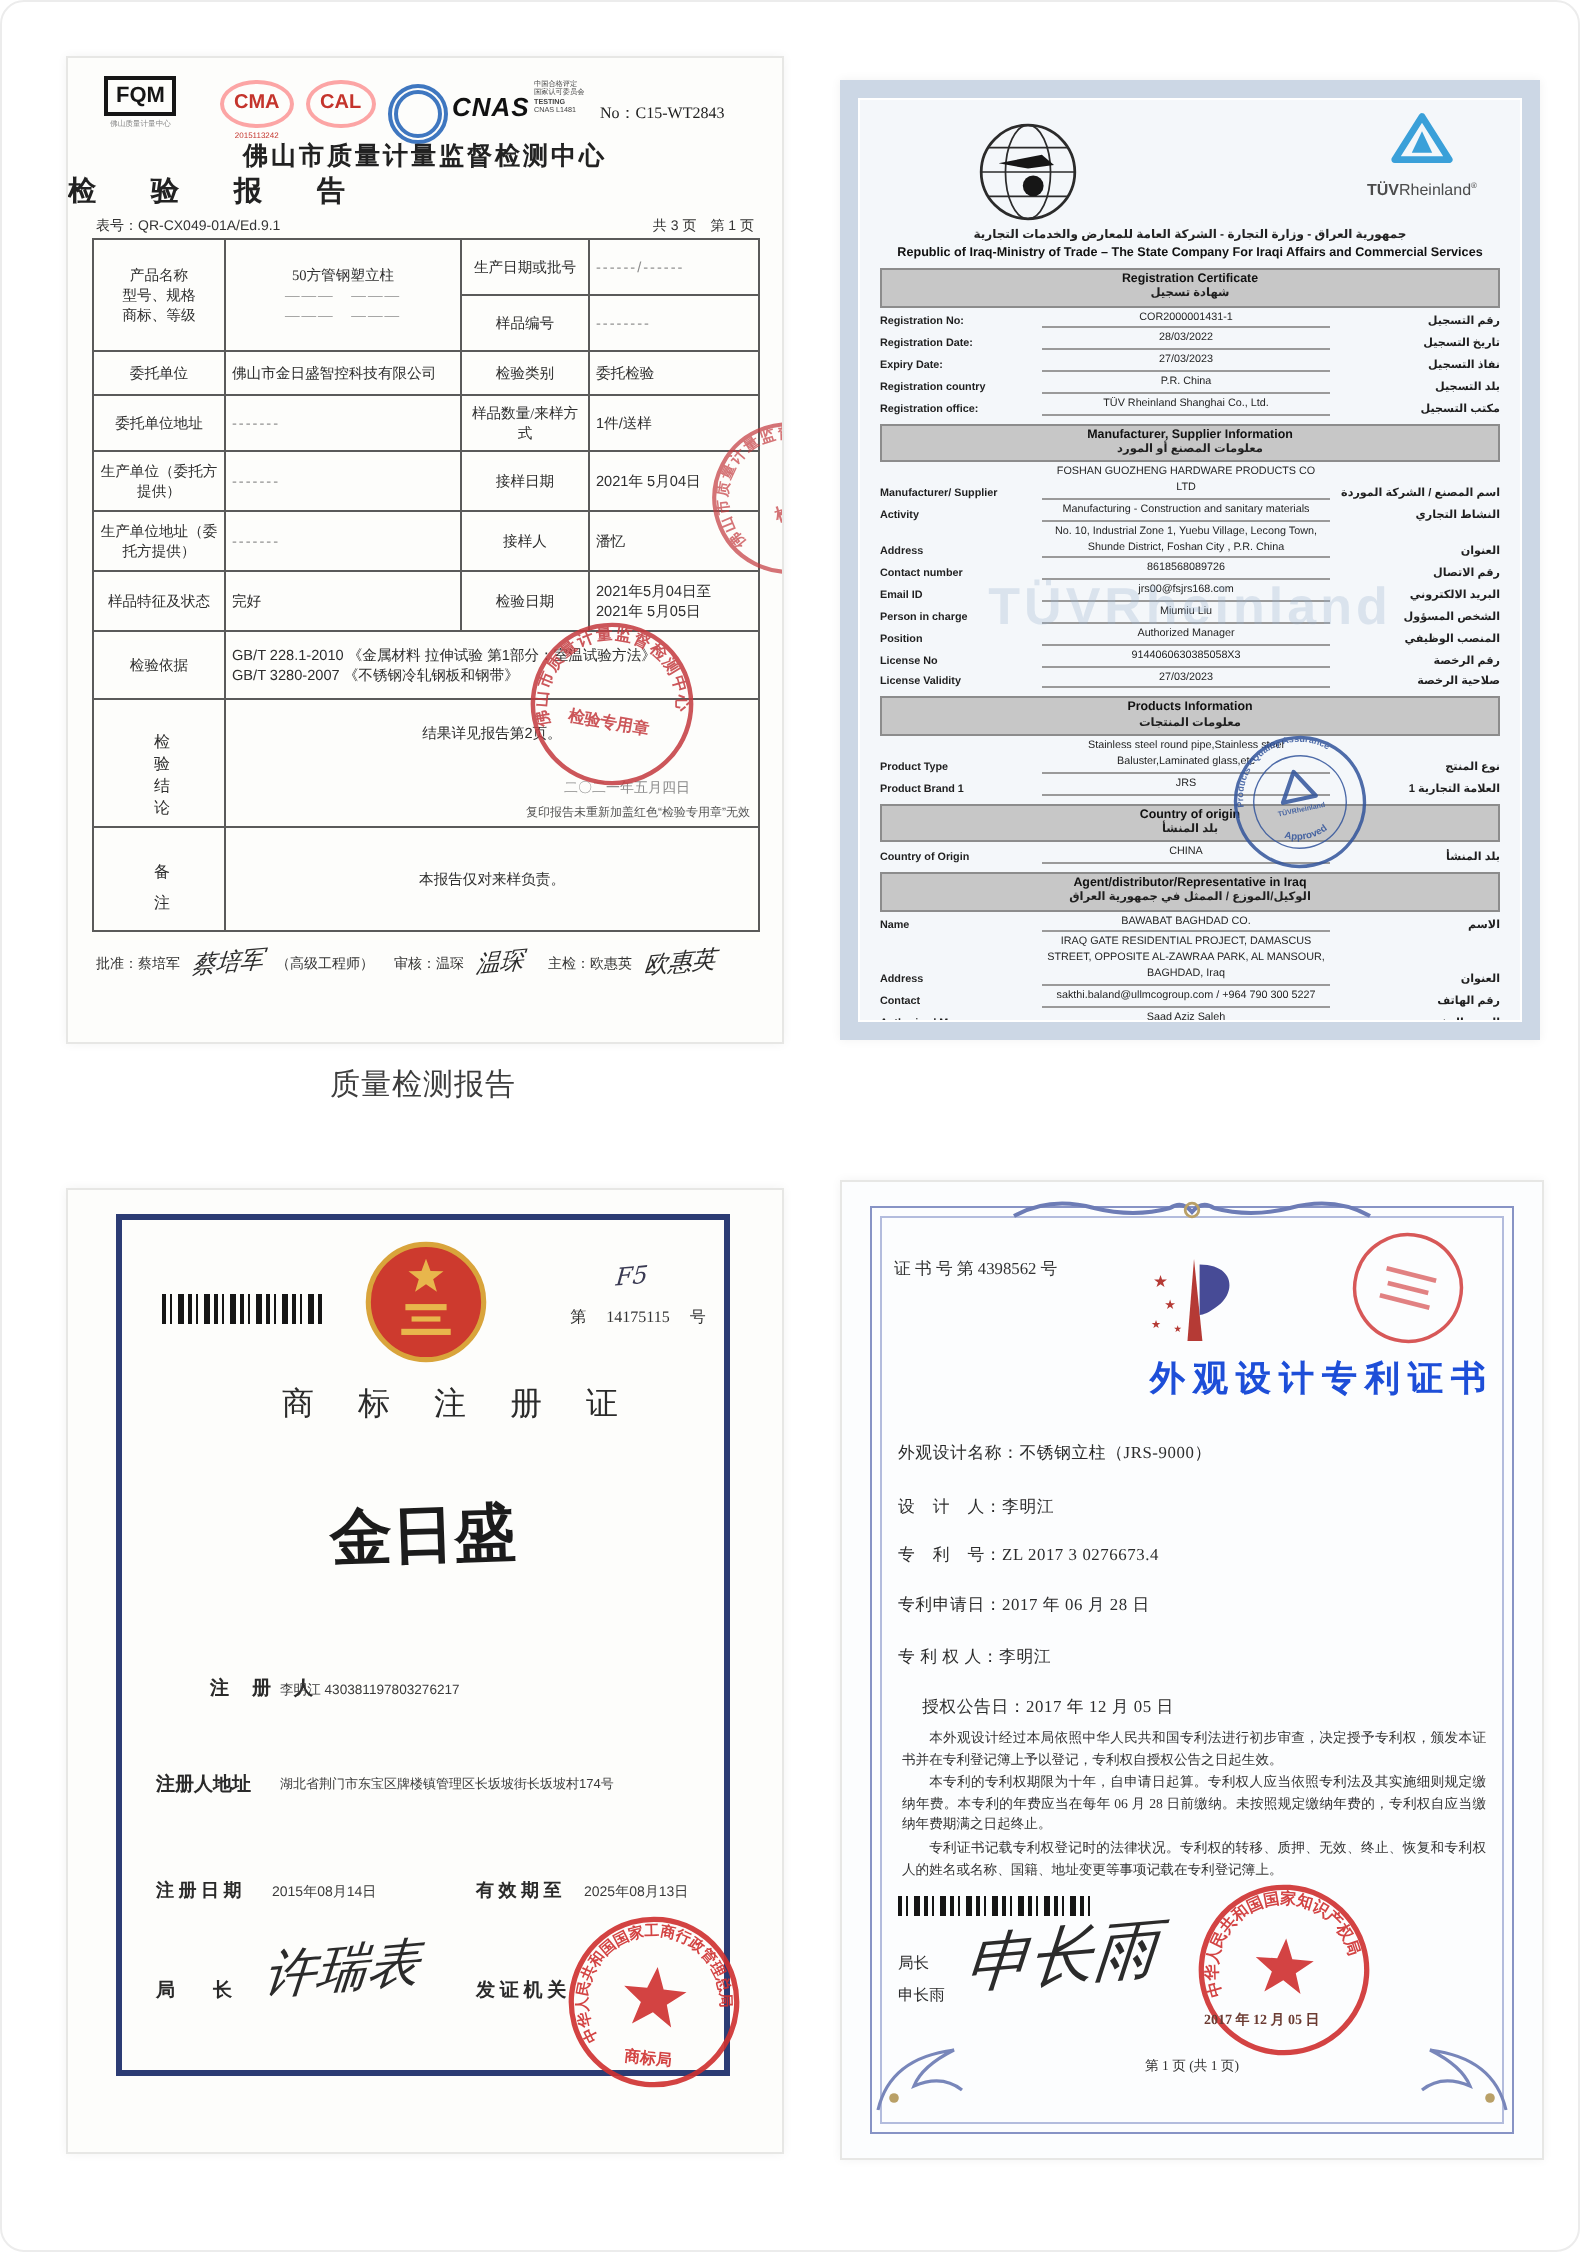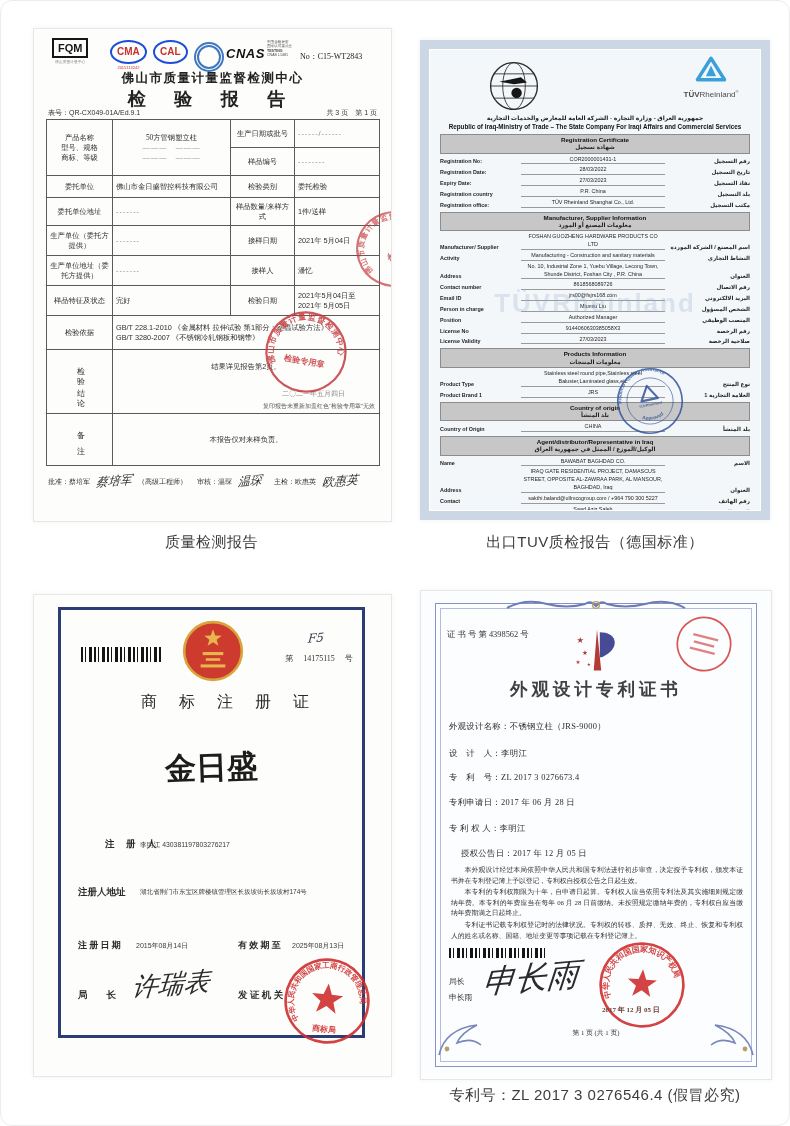--- a/index.html
+++ b/index.html
@@ -7,21 +7,21 @@
           font-family:"Liberation Sans","DejaVu Sans",sans-serif;color:#333;}
   .page-frame{position:absolute;inset:0;border:1px solid #ececec;border-radius:12px;pointer-events:none;}
   .card{position:absolute;background:#fdfdfb;border:1px solid #e7e7e5;box-shadow:0 0 5px rgba(0,0,0,.05);overflow:hidden;}
   .caption{position:absolute;font-size:15px;color:#3d3d3d;text-align:center;letter-spacing:.5px;}
   .serif{font-family:"Liberation Serif","DejaVu Serif",serif;}
   .abs{position:absolute;}
   .scriptsig{display:inline-block;font-family:"DejaVu Serif",serif;font-style:italic;
              transform:rotate(-5deg) skewX(-10deg);color:#2b2b2b;}
 
   
-  .q-logo-oval{display:inline-block;border:2px solid #1d4ed8;border-radius:50%;color:#c4342c;
+  .q-logo-oval{display:inline-block;border:2px solid #fca5a5;border-radius:50%;color:#c4342c;
                font-weight:900;font-size:10px;padding:5px 5px;line-height:1;}
   .q-logo-sub{font-size:4px;color:#c4342c;text-align:center;margin-top:1px;}
   .q-fqm-box{border:2px solid #161616;color:#161616;font-weight:900;font-size:11px;padding:2px 4px;display:inline-block;}
   .q-fqm-sub{font-size:3.8px;color:#888;margin-top:1px;}
   .q-bluecircle{width:20px;height:20px;border:5px double #3f77c0;border-radius:50%;}
   .q-cnas{font-weight:900;font-style:italic;font-size:13px;color:#111;letter-spacing:.5px;}
   .q-cnas-side{font-size:3.6px;color:#444;line-height:1.25;}
   .q-table{border-collapse:collapse;table-layout:fixed;width:333px;font-size:7.3px;color:#2e2e2e;}
   .q-table td{border:1px solid #5a5a5a;padding:1px 3px;vertical-align:middle;}
   .q-lab{text-align:center;font-family:"Liberation Serif","DejaVu Serif",serif;}
@@ -88,21 +88,21 @@
     <div class="abs q-cnas" style="left:192px;top:17px;">CNAS</div>
     <div class="abs q-cnas-side" style="left:233px;top:11px;">
       <div>中国合格评定</div>
       <div>国家认可委员会</div>
       <div style="font-weight:bold;">TESTING</div>
       <div>CNAS L1481</div>
     </div>
     <div class="abs serif" style="left:266px;top:22px;font-size:8px;color:#222;">No：C15-WT2843</div>
 
     <div class="abs serif" style="left:0;top:41px;width:100%;text-align:center;font-size:12.5px;font-weight:bold;letter-spacing:1.5px;color:#222;">佛山市质量计量监督检测中心</div>
-    <div class="abs serif" style="left:0;top:58px;width:100%;text-align:center;font-size:18px;font-weight:bold;letter-spacing:12px;color:#222;">检 验 报 告</div>
+    <div class="abs serif" style="left:0;top:58px;width:100%;text-align:left;font-size:14px;font-weight:bold;letter-spacing:12px;color:#222;">检 验 报 告</div>
     <div class="abs" style="left:14px;top:79px;right:14px;display:flex;justify-content:space-between;font-size:7px;color:#333;">
       <span>表号：QR-CX049-01A/Ed.9.1</span>
       <span>共 3 页　第 1 页</span>
     </div>
 
     <table class="q-table abs" style="left:12px;top:90px;">
       <colgroup>
           <col style="width:66px;">
           <col style="width:118px;">
           <col style="width:64px;">
@@ -418,21 +418,20 @@
         <path d="M50 28 L62 48 L38 48 Z" fill="none" stroke="#32549b" stroke-width="3" stroke-linejoin="round"></path>
         <text x="50" y="57" text-anchor="middle" font-size="5" fill="#32549b" font-weight="bold">TÜVRheinland</text>
         <text font-size="7" fill="#32549b" font-weight="bold">
           <textPath href="#arcT2" startOffset="24%">Approved</textPath>
         </text>
       </svg>
     </div>
   </div>
 
   <div class="caption" style="left:33px;top:533px;width:357px;">质量检测报告</div>
-  <div class="caption" style="left:420px;top:533px;width:350px;">出口TUV质检报告（德国标准）</div>
 
   <div class="card" style="left:33px;top:594px;width:357px;height:481px;">
     <div class="m-frame"></div>
     <div class="abs barcode" style="left:47px;top:52px;width:80px;height:15px;"></div>
 
     <svg class="abs" style="left:148px;top:22px;width:62px;height:68px;" viewBox="0 0 60 66">
       <circle cx="30" cy="33" r="28" fill="#cd3a2e" stroke="#d9a43b" stroke-width="2.5"></circle>
       <path d="M30 12 L32.2 18 L38.5 18.1 L33.5 22 L35.3 28 L30 24.4 L24.7 28 L26.5 22 L21.5 18.1 L27.8 18 Z" fill="#e8b64c"></path>
       <rect x="20" y="34" width="20" height="3" fill="#e8b64c"></rect>
       <rect x="23" y="40" width="14" height="2.5" fill="#e8b64c"></rect>
@@ -498,21 +497,21 @@
       <text x="19" y="41" font-size="5" fill="#b53a35">★</text>
     </svg>
 
     <svg class="stamp" style="left:254px;top:24px;width:58px;height:58px;transform:rotate(14deg);opacity:.8;" viewBox="0 0 100 100">
       <circle cx="50" cy="50" r="46" fill="none" stroke="#cf2f2f" stroke-width="3"></circle>
       <rect x="28" y="36" width="44" height="4" fill="#cf2f2f" opacity=".75"></rect>
       <rect x="32" y="48" width="36" height="4" fill="#cf2f2f" opacity=".75"></rect>
       <rect x="28" y="60" width="44" height="4" fill="#cf2f2f" opacity=".75"></rect>
     </svg>
 
-    <div class="abs serif" style="left:24px;top:86px;right:24px;text-align:center;font-size:17.5px;font-weight:bold;letter-spacing:4px;color:#404040;">外观设计专利证书</div>
+    <div class="abs serif" style="left:24px;top:86px;right:24px;text-align:right;font-size:17.5px;font-weight:bold;letter-spacing:4px;color:#1d4ed8;">外观设计专利证书</div>
 
     <div class="p-row" style="top:130px;">外观设计名称：不锈钢立柱（JRS-9000）</div>
     <div class="p-row" style="top:157px;">设　计　人：李明江</div>
     <div class="p-row" style="top:181px;">专　利　号：ZL 2017 3 0276673.4</div>
     <div class="p-row" style="top:206px;">专利申请日：2017 年 06 月 28 日</div>
     <div class="p-row" style="top:232px;">专 利 权 人：李明江</div>
     <div class="p-row" style="top:257px;margin-left:12px;">授权公告日：2017 年 12 月 05 日</div>
 
     <div class="p-para" style="top:274px;">
       <p>本外观设计经过本局依照中华人民共和国专利法进行初步审查，决定授予专利权，颁发本证书并在专利登记簿上予以登记，专利权自授权公告之日起生效。</p>
@@ -542,14 +541,13 @@
     <svg class="abs" style="left:16px;top:428px;width:46px;height:40px;" viewBox="0 0 46 40">
       <path d="M2 36 Q8 10 40 6 Q24 14 20 24 Q34 18 44 26" fill="none" stroke="#7886ba" stroke-width="1.6"></path>
       <circle cx="10" cy="30" r="2.4" fill="#b9a067"></circle>
     </svg>
     <svg class="abs" style="right:16px;top:428px;width:46px;height:40px;transform:scaleX(-1);" viewBox="0 0 46 40">
       <path d="M2 36 Q8 10 40 6 Q24 14 20 24 Q34 18 44 26" fill="none" stroke="#7886ba" stroke-width="1.6"></path>
       <circle cx="10" cy="30" r="2.4" fill="#b9a067"></circle>
     </svg>
   </div>
 
-  <div class="caption" style="left:420px;top:1086px;width:350px;">专利号：ZL 2017 3 0276546.4 (假冒必究)</div>
 </div>
 
 </body></html>

